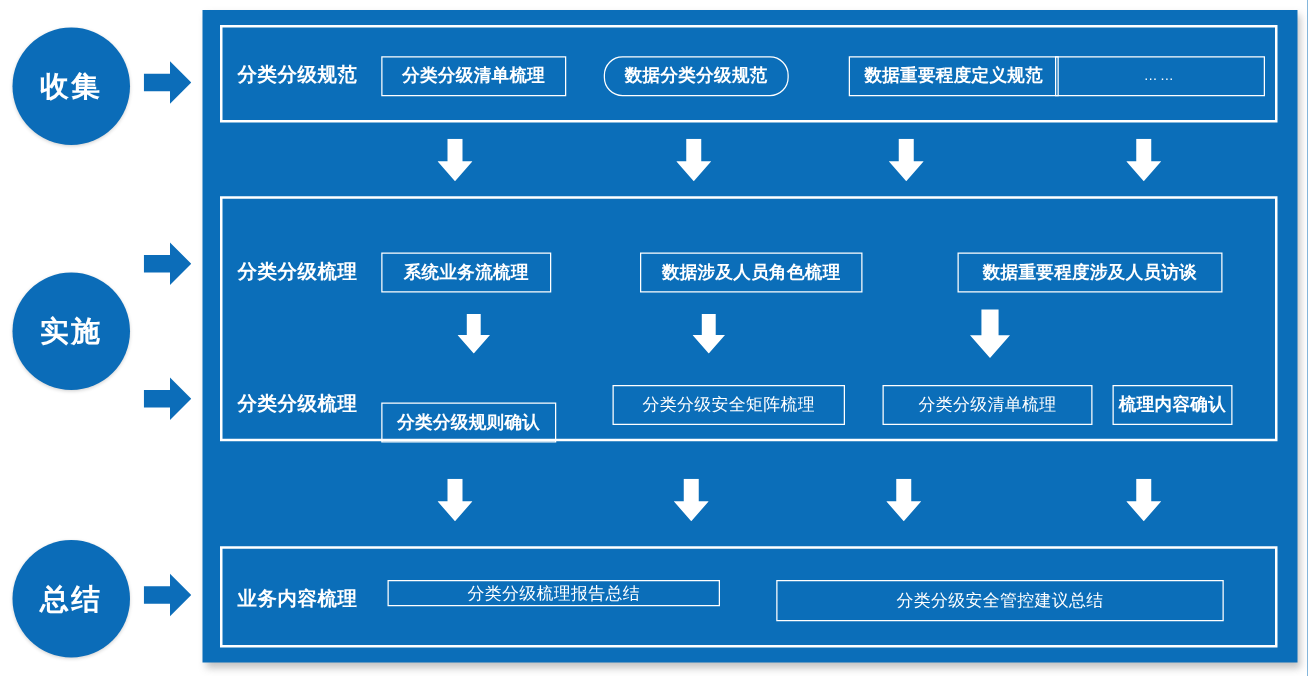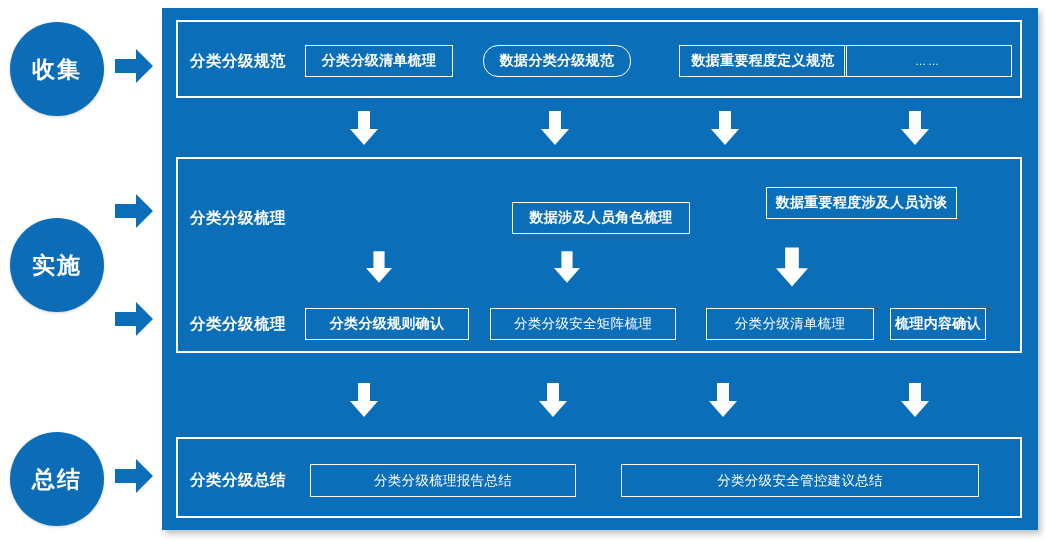--- a/index.html
+++ b/index.html
@@ -158,24 +158,27 @@
       <svg width="28" height="34" viewBox="0 0 28 34" xmlns="http://www.w3.org/2000/svg">
         <polygon points="8,0 20,0 20,18 28,18 14,34 0,18 8,18" fill="#ffffff"></polygon>
       </svg>
     </div>
 
     <div class="section" style="left:14px;top:149px;width:846px;height:196px;">
 
       <div class="row" style="left:12px;top:42px;">
         <span class="row-label">分类分级梳理</span>
       </div>
+      <div class="chip bold" style="left:127px;top:43px;width:136px;">
+        <span>系统业务流梳理</span>
+      </div>
       <div class="chip bold" style="left:334px;top:43px;width:178px;">
         <span>数据涉及人员角色梳理</span>
       </div>
-      <div class="chip bold" style="left:588px;top:28px;width:191px;">
+      <div class="chip bold" style="left:588px;top:43px;width:212px;">
         <span>数据重要程度涉及人员访谈</span>
       </div>
 
       <div class="d-arrow" style="left:188px;top:92px;">
         <svg width="26" height="32" viewBox="0 0 28 34" xmlns="http://www.w3.org/2000/svg">
           <polygon points="8,0 20,0 20,18 28,18 14,34 0,18 8,18" fill="#ffffff"></polygon>
         </svg>
       </div>
       <div class="d-arrow" style="left:376px;top:92px;">
         <svg width="26" height="32" viewBox="0 0 28 34" xmlns="http://www.w3.org/2000/svg">
@@ -184,21 +187,21 @@
       </div>
       <div class="d-arrow" style="left:598px;top:88px;">
         <svg width="32" height="40" viewBox="0 0 28 34" xmlns="http://www.w3.org/2000/svg">
           <polygon points="8,0 20,0 20,18 28,18 14,34 0,18 8,18" fill="#ffffff"></polygon>
         </svg>
       </div>
 
       <div class="row" style="left:12px;top:148px;">
         <span class="row-label">分类分级梳理</span>
       </div>
-      <div class="chip bold" style="left:127px;top:149px;width:164px;">
+      <div class="chip bold" style="left:127px;top:163px;width:140px;">
         <span>分类分级规则确认</span>
       </div>
       <div class="chip" style="left:312px;top:149px;width:186px;text-align:right;">
         <span>分类分级安全矩阵梳理</span>
       </div>
       <div class="chip" style="left:528px;top:149px;width:168px;">
         <span>分类分级清单梳理</span>
       </div>
       <div class="chip bold" style="left:712px;top:149px;width:96px;">
         <span>梳理内容确认</span>
@@ -221,23 +224,23 @@
       </svg>
     </div>
     <div class="d-arrow" style="left:739px;top:375px;">
       <svg width="28" height="34" viewBox="0 0 28 34" xmlns="http://www.w3.org/2000/svg">
         <polygon points="8,0 20,0 20,18 28,18 14,34 0,18 8,18" fill="#ffffff"></polygon>
       </svg>
     </div>
 
     <div class="section" style="left:14px;top:429px;width:846px;height:81px;">
       <div class="row" style="left:12px;top:24px;">
-        <span class="row-label">分类分级总结</span>
-      </div>
-      <div class="chip" style="left:132px;top:25px;width:266px;height:33px;">
+        <span class="row-label">业务内容梳理</span>
+      </div>
+      <div class="chip" style="left:132px;top:25px;width:266px;height:21px;">
         <span>分类分级梳理报告总结</span>
       </div>
       <div class="chip" style="left:443px;top:25px;width:358px;height:33px;">
         <span>分类分级安全管控建议总结</span>
       </div>
     </div>
 
   </div>
 </div>
 

